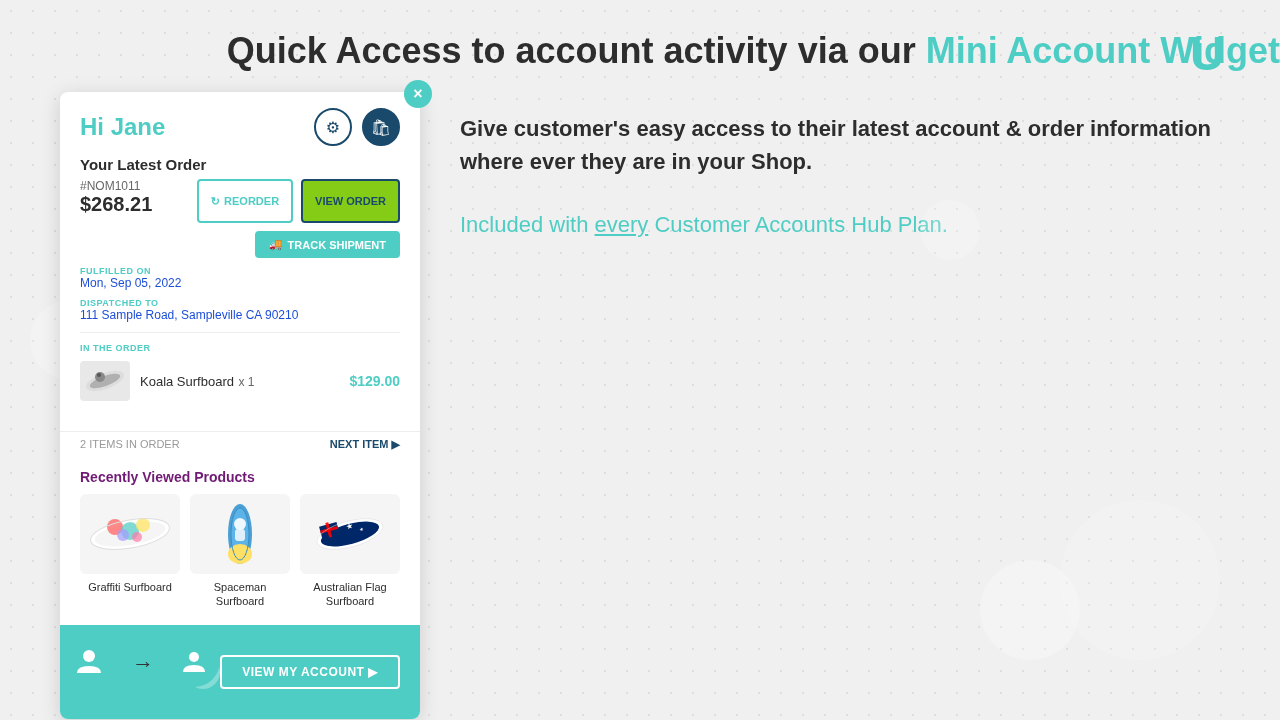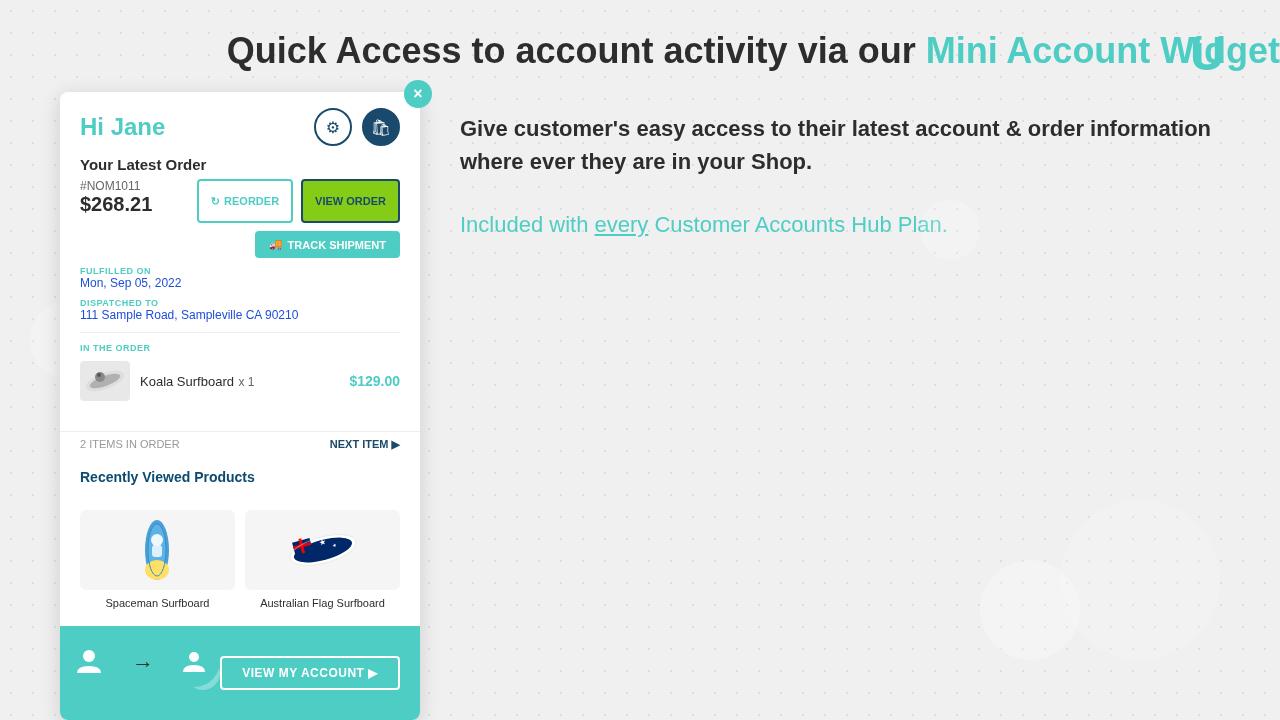--- a/index.html
+++ b/index.html
@@ -305,22 +305,22 @@
       gap: 3px;
     }
 
     
     .recently-viewed {
       padding: 12px 20px 16px;
     }
     .rv-title {
       font-size: 14px;
       font-weight: bold;
-      color: #0c4a6e;
-      margin-bottom: 25px;
+      color: #701a75;
+      margin-bottom: 9px;
     }
     .rv-grid {
       display: flex;
       gap: 10px;
     }
     .rv-item {
       flex: 1;
       text-align: center;
     }
     .rv-thumb {
@@ -522,20 +522,36 @@
 
         <div class="next-item-bar">
           <span class="items-count">2 ITEMS IN ORDER</span>
           <span class="next-item-link">NEXT ITEM ▶</span>
         </div>
 
         <div class="recently-viewed">
           <div class="rv-title">Recently Viewed Products</div>
           <div class="rv-grid">
 
+            <div class="rv-item">
+              <div class="rv-thumb">
+                <svg width="90" height="70" viewBox="0 0 90 70" xmlns="http://www.w3.org/2000/svg">
+                  <ellipse cx="45" cy="35" rx="40" ry="14" fill="white" transform="rotate(-10 45 35)"></ellipse>
+                  <ellipse cx="45" cy="35" rx="36" ry="11" fill="#f5f5f5" transform="rotate(-10 45 35)"></ellipse>
+
+                  <circle cx="30" cy="28" r="8" fill="#ff6b6b" opacity="0.8"></circle>
+                  <circle cx="45" cy="32" r="9" fill="#4ecdc4" opacity="0.7"></circle>
+                  <circle cx="58" cy="26" r="7" fill="#ffe66d" opacity="0.8"></circle>
+                  <circle cx="38" cy="36" r="6" fill="#a29bfe" opacity="0.7"></circle>
+                  <circle cx="52" cy="38" r="5" fill="#fd79a8" opacity="0.7"></circle>
+                  <ellipse cx="45" cy="35" rx="40" ry="14" fill="none" stroke="#ddd" stroke-width="1" transform="rotate(-10 45 35)"></ellipse>
+                </svg>
+              </div>
+              <div class="rv-label">Graffiti Surfboard</div>
+            </div>
 
             <div class="rv-item">
               <div class="rv-thumb">
                 <svg width="55" height="70" viewBox="0 0 55 70" xmlns="http://www.w3.org/2000/svg">
 
                   <ellipse cx="27" cy="35" rx="12" ry="30" fill="#4a9fd4"></ellipse>
                   <ellipse cx="27" cy="35" rx="9" ry="26" fill="#5bb3e8"></ellipse>
 
                   <ellipse cx="27" cy="55" rx="12" ry="10" fill="#ffe066"></ellipse>
                   <ellipse cx="27" cy="35" rx="9" ry="26" fill="none" stroke="#3a8fc4" stroke-width="1"></ellipse>

